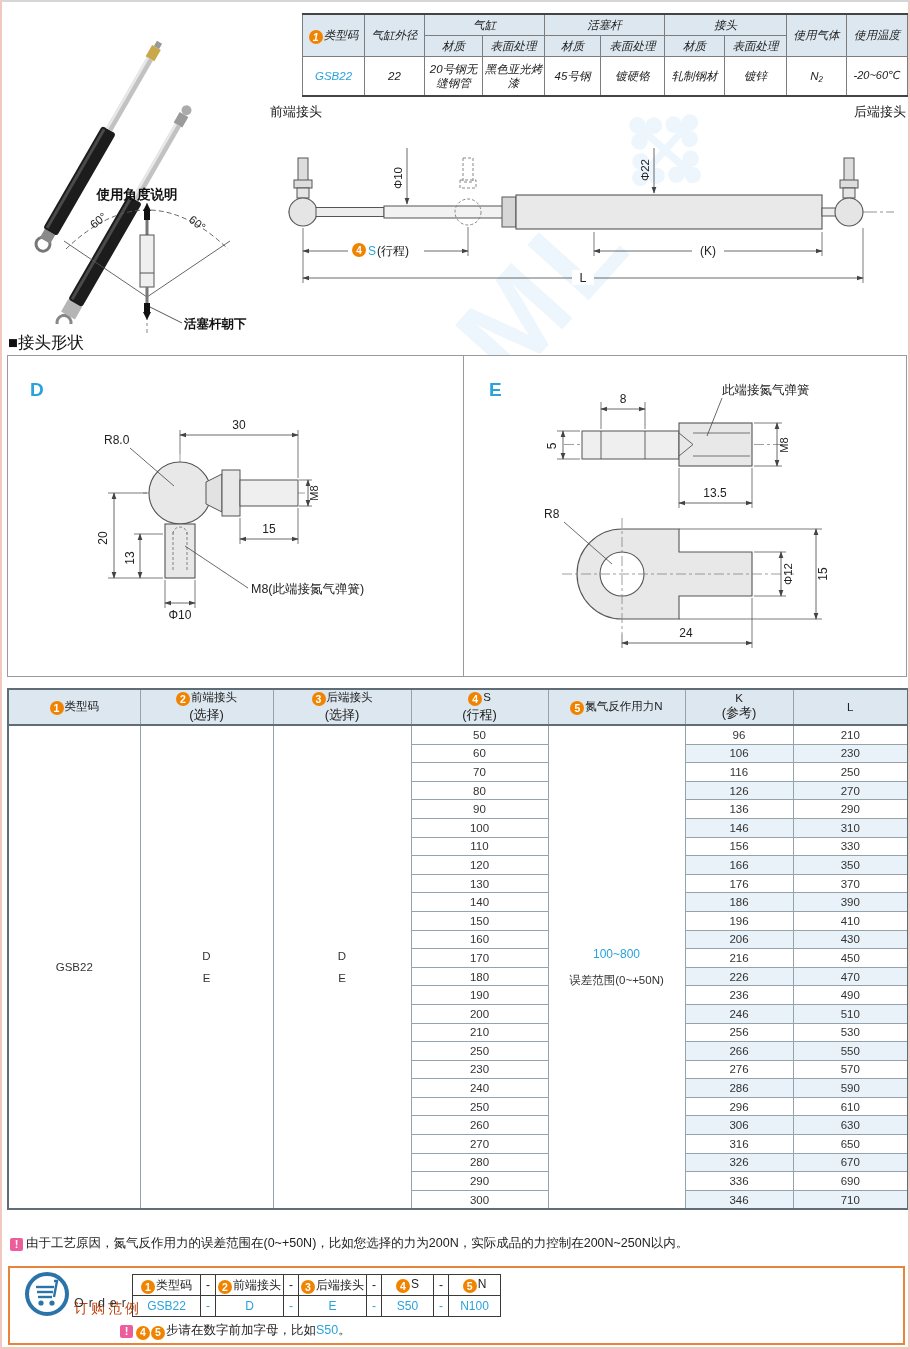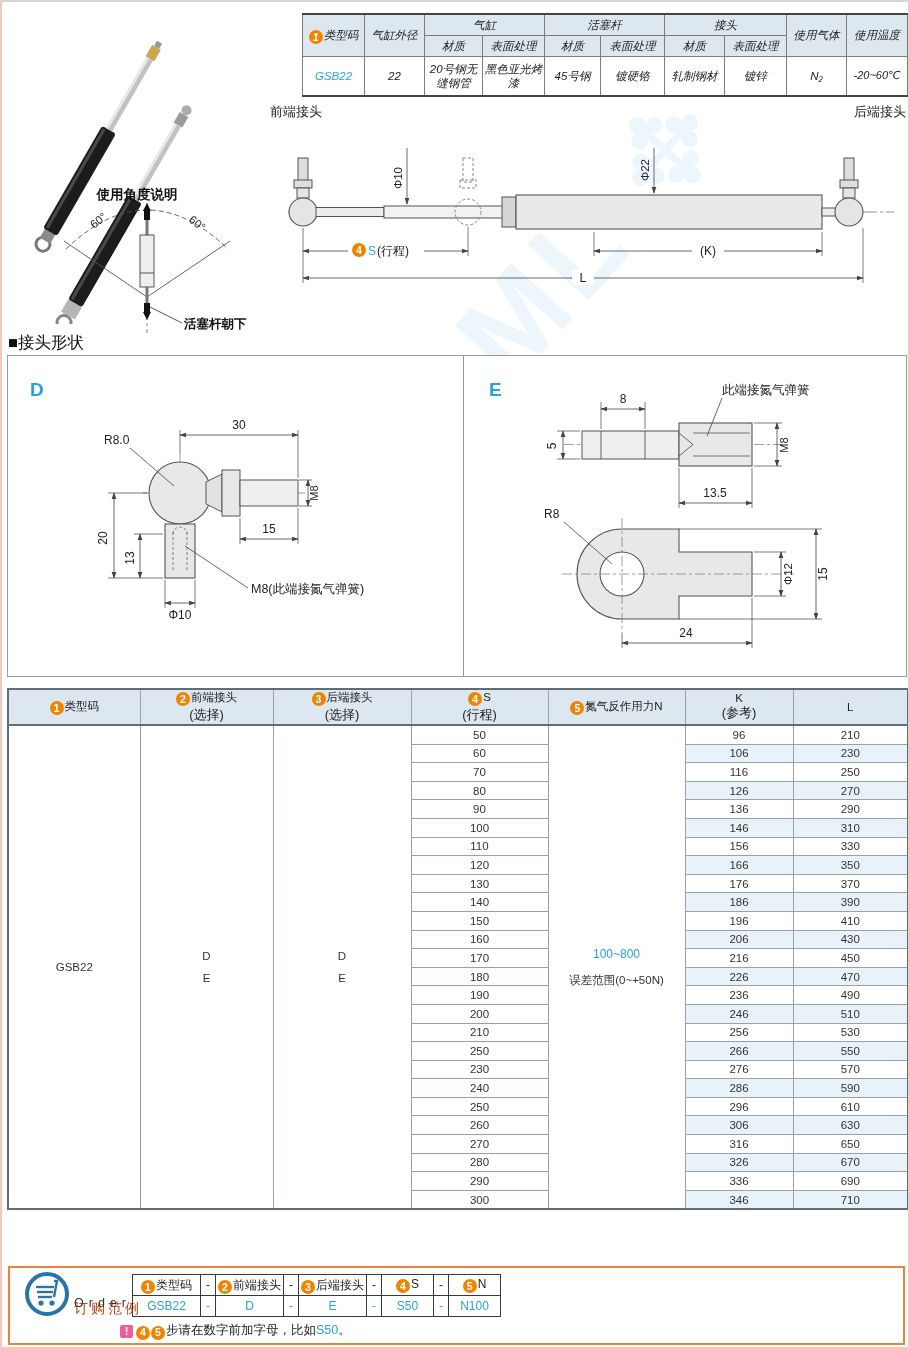--- a/index.html
+++ b/index.html
@@ -487,20 +487,23 @@
           <td>690</td>
         </tr>
         <tr>
           <td class="cyan">300</td>
           <td class="stripe">346</td>
           <td class="stripe">710</td>
         </tr>
       </tbody>
   </table>
 
+  <div class="abs note-line" style="left:8px;top:1231px;">
+    <span class="warn">!</span><span>由于工艺原因，氮气反作用力的误差范围在(0~+50N)，比如您选择的力为200N，实际成品的力控制在200N~250N以内。</span>
+  </div>
 
   <div class="abs order-box" style="left:6px;top:1264px;width:893px;height:75px;">
     <svg class="abs" style="left:14px;top:3px;" width="46" height="46" viewBox="0 0 46 46">
       <circle cx="23" cy="23" r="20" fill="none" stroke="#2b74a8" stroke-width="4"></circle>
       <line x1="12" y1="16" x2="30" y2="16" stroke="#2b74a8" stroke-width="2.4"></line>
       <line x1="13" y1="21" x2="29" y2="21" stroke="#2b74a8" stroke-width="2.4"></line>
       <line x1="14" y1="26" x2="28" y2="26" stroke="#2b74a8" stroke-width="2.4"></line>
       <path d="M30 10 L33 10 L30 26" fill="none" stroke="#2b74a8" stroke-width="2.4"></path>
       <circle cx="17" cy="32" r="2.6" fill="#2b74a8"></circle>
       <circle cx="28" cy="32" r="2.6" fill="#2b74a8"></circle>

